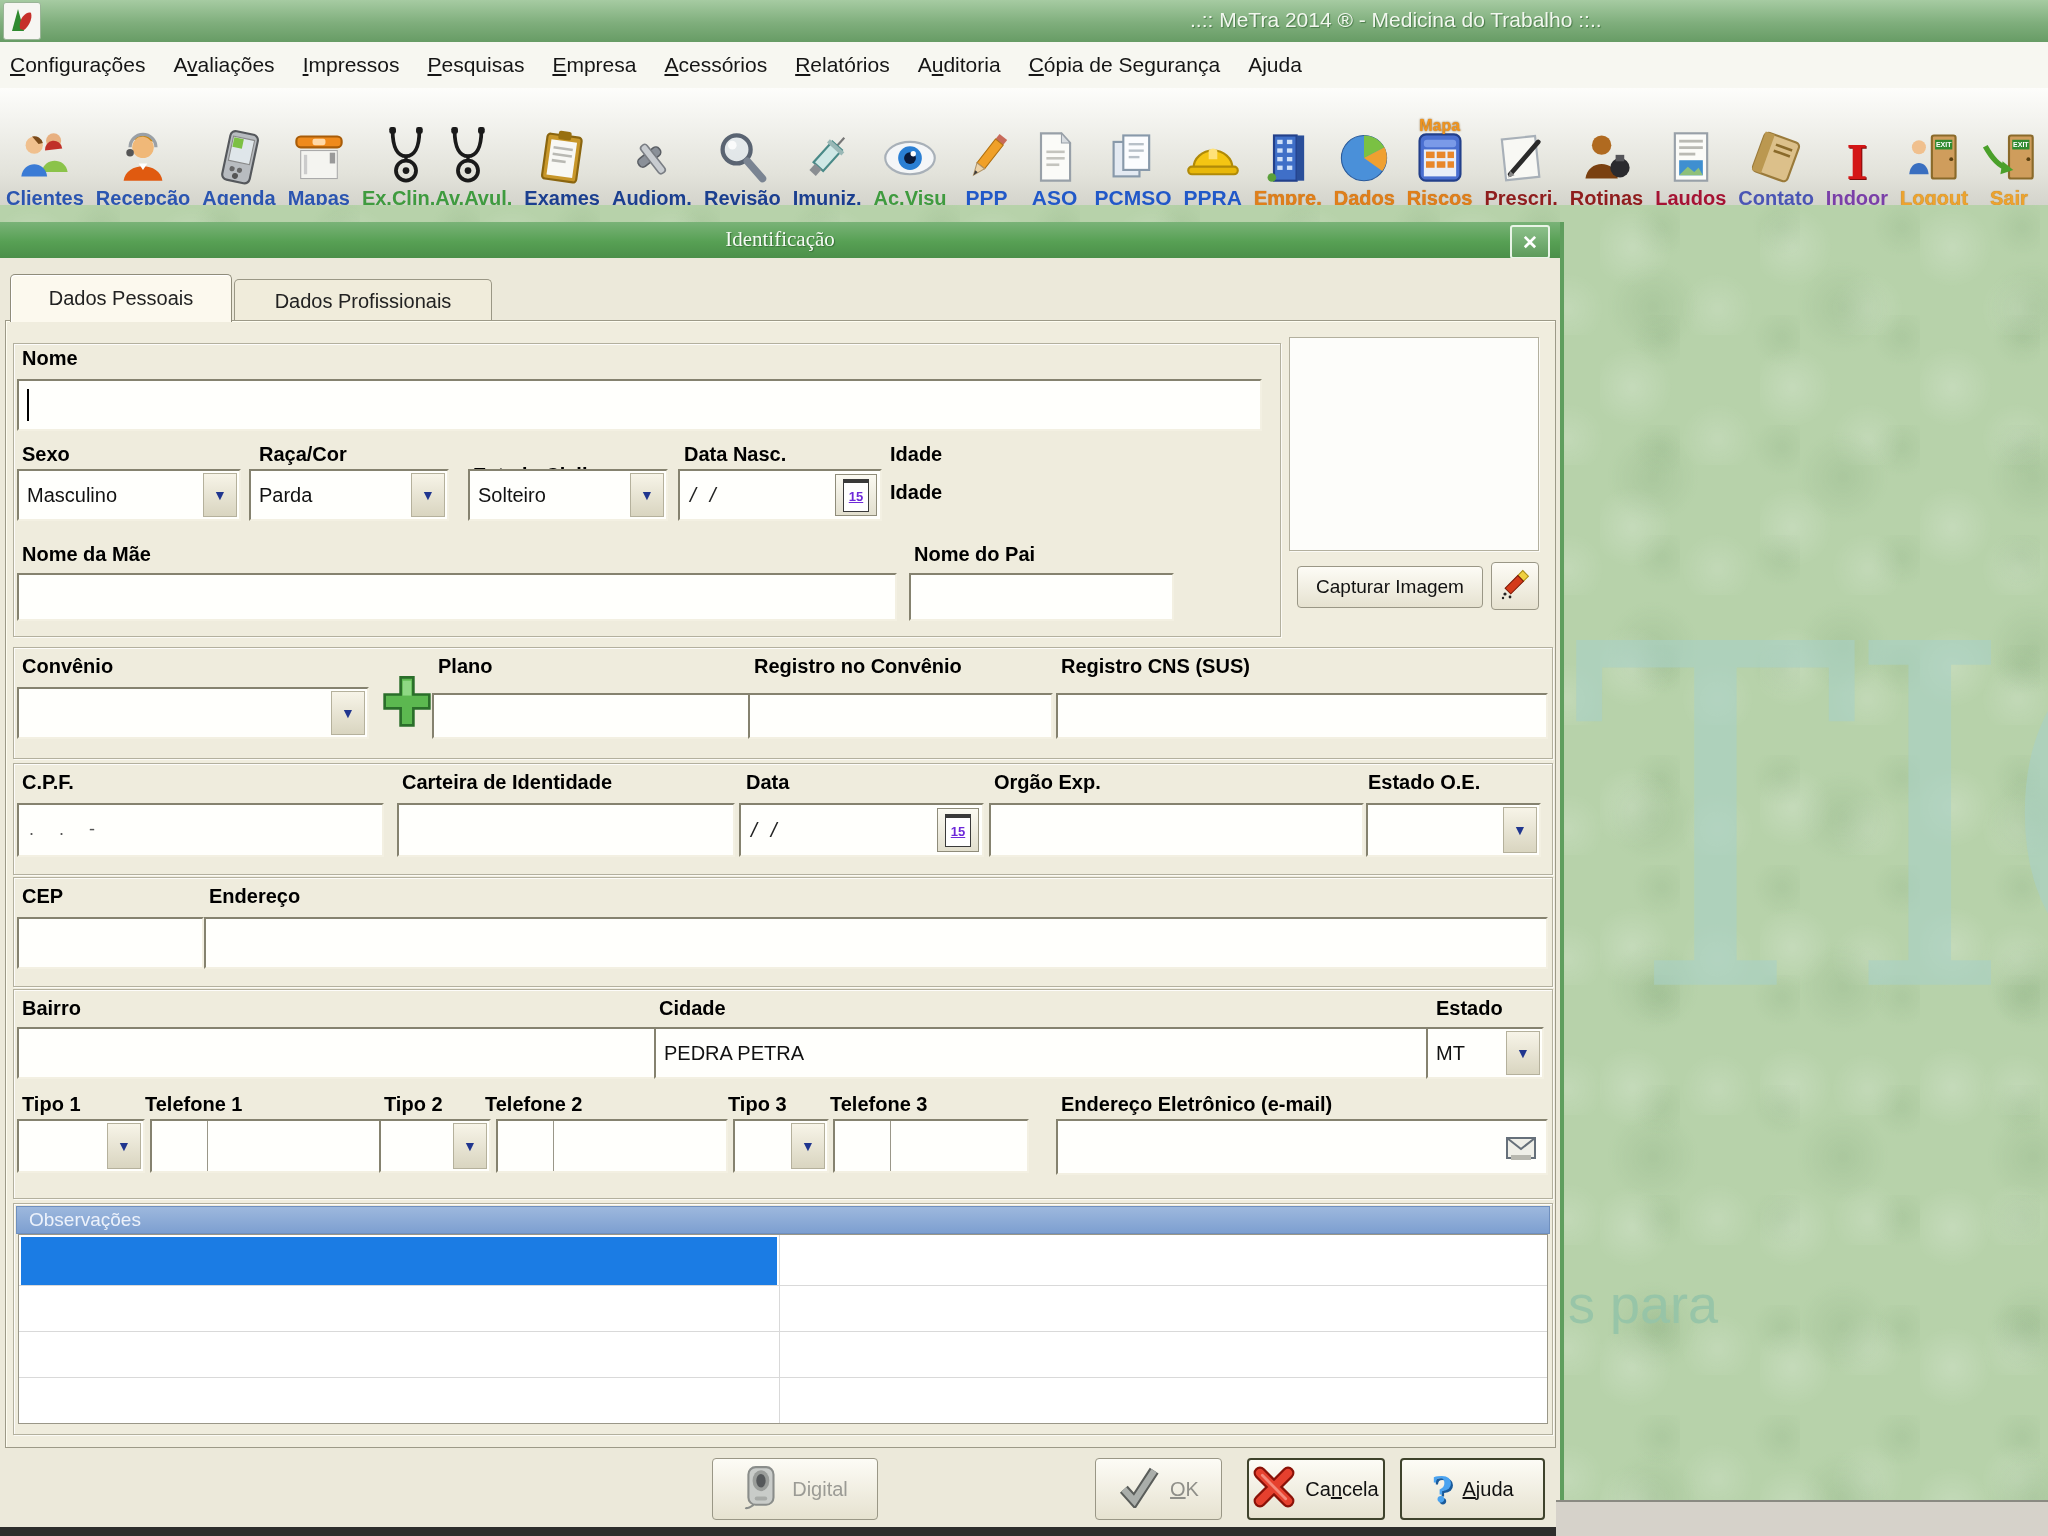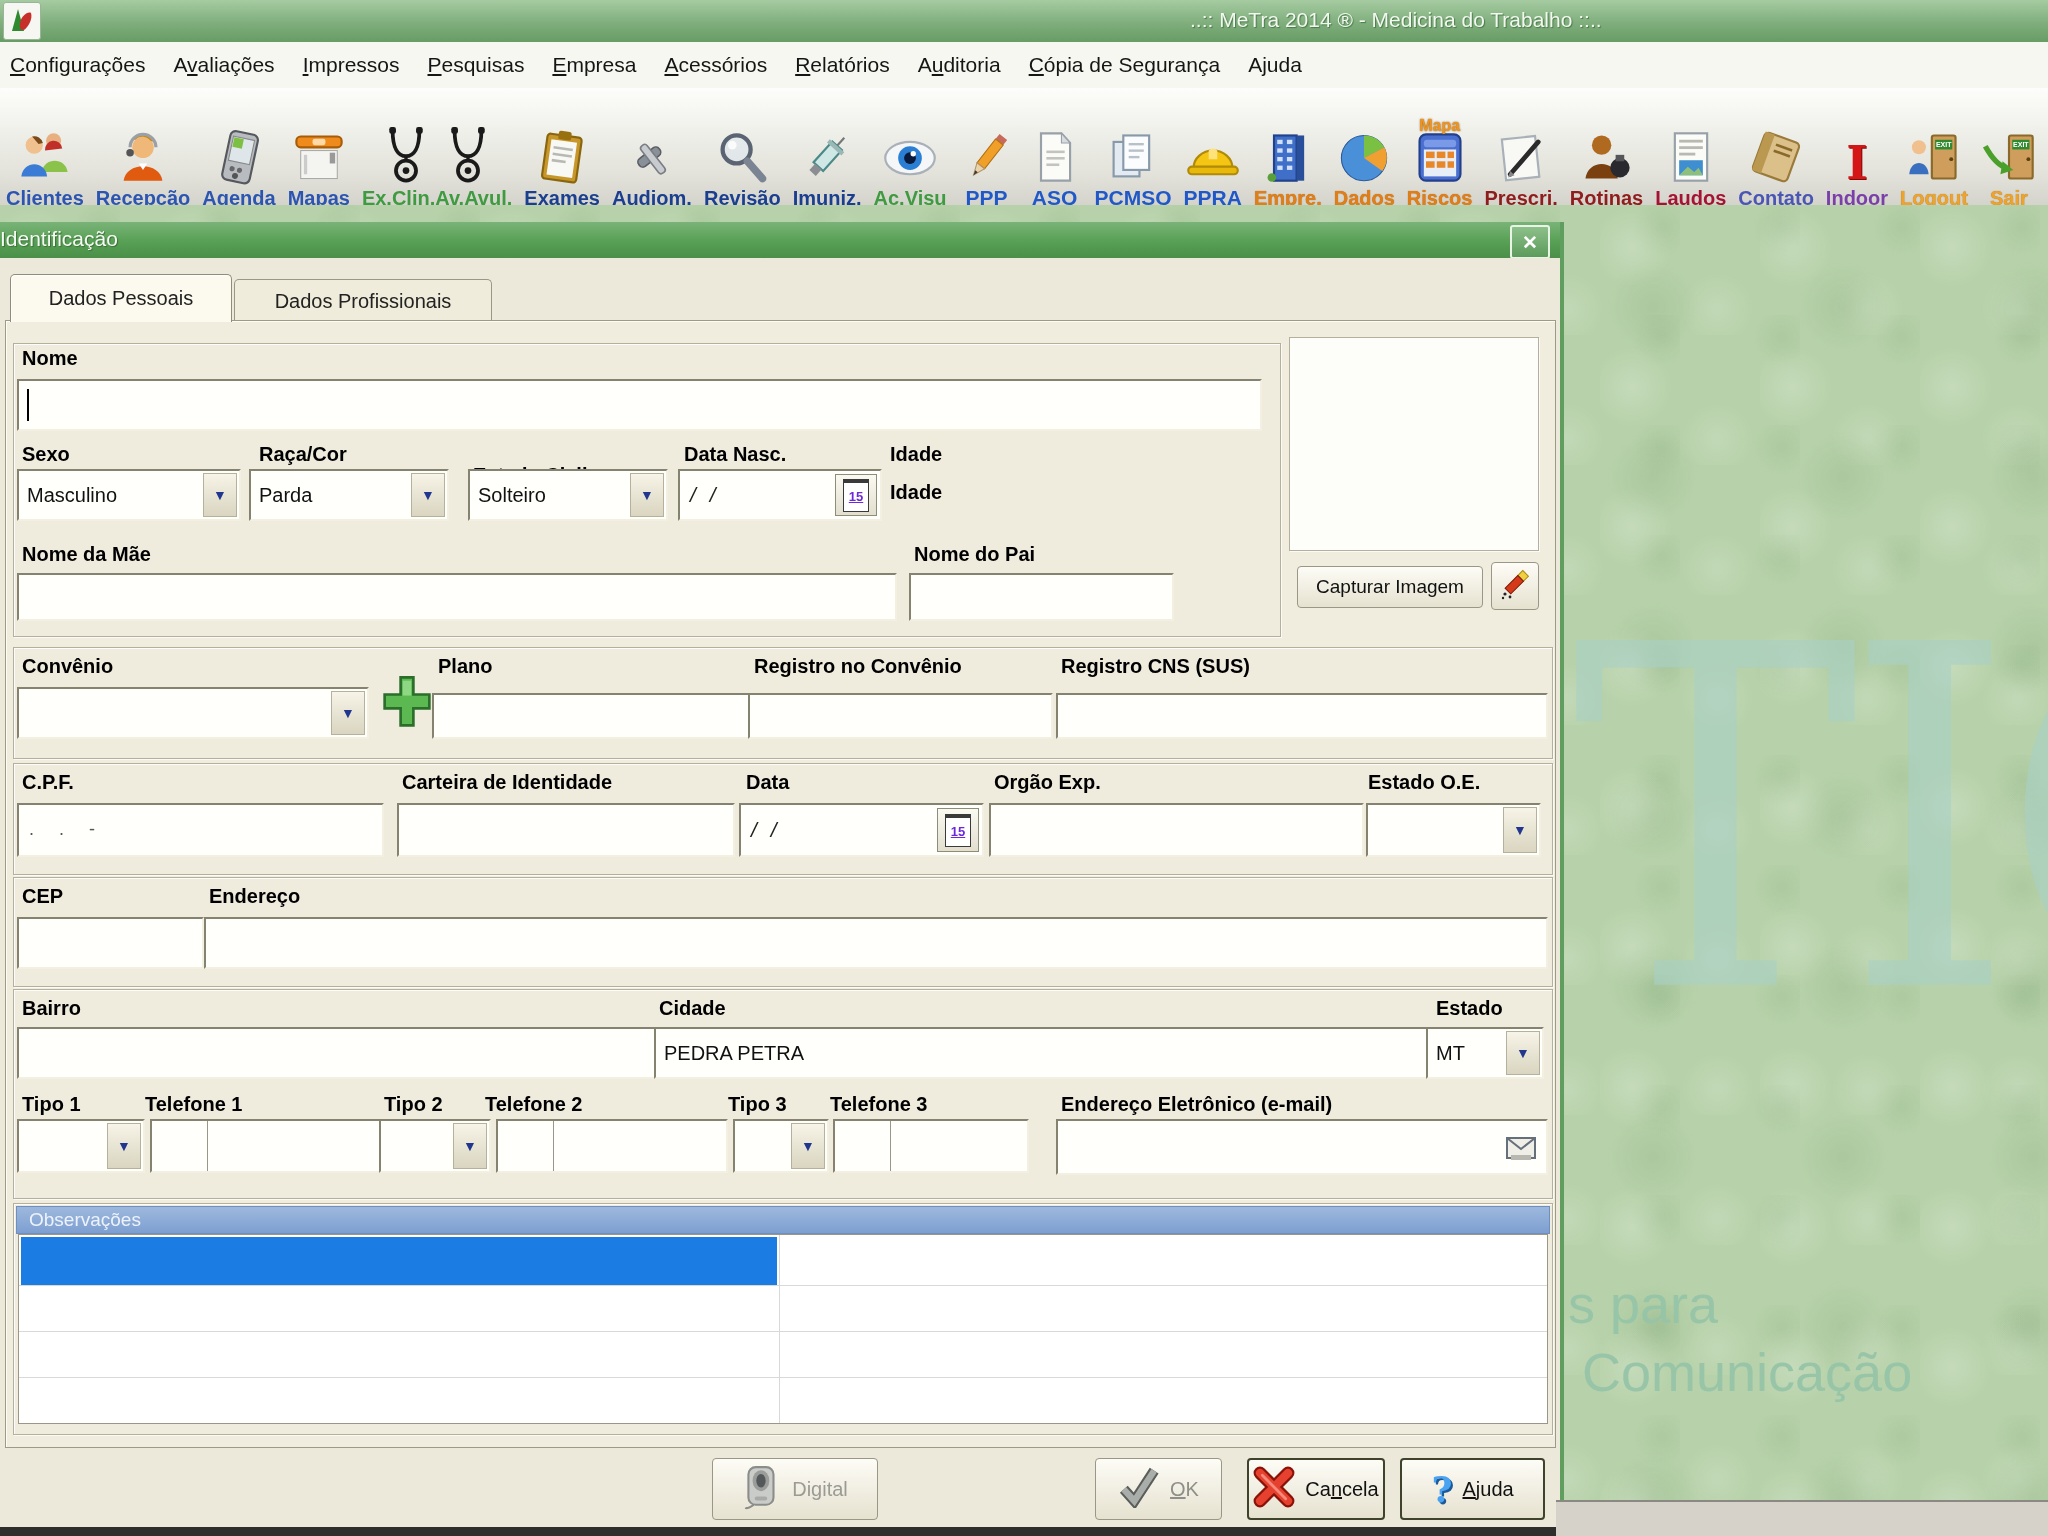--- a/index.html
+++ b/index.html
@@ -35,21 +35,21 @@
   #wm-logo{position:absolute;left:1572px;top:380px;font-family:"DejaVu Serif",serif;font-size:430px;line-height:1.1;
     color:rgba(168,208,198,.6);letter-spacing:-14px;transform:scaleY(1.1);white-space:nowrap;}
   .wm-line{position:absolute;font-size:54px;color:rgba(150,196,168,.95);white-space:nowrap;}
   #right-gray{position:absolute;left:1556px;top:1500px;width:492px;height:36px;background:#d6d2ca;border-top:2px solid #8a8a82;}
   #bottom-strip{position:absolute;left:0;top:1527px;width:1564px;height:9px;background:#2e2e2c;}
   
   #dialog{position:absolute;left:0;top:222px;width:1560px;height:1308px;
     border-right:4px solid #5f9e5e;border-bottom:3px solid #54924f;box-sizing:content-box;background:#ece9da;}
   #dlg-titlebar{position:absolute;left:0;top:0;width:1560px;height:36px;
     background:linear-gradient(180deg,#7ab378,#57a054 55%,#4b8f49);}
-  #dlg-title{position:absolute;left:0;top:5px;width:1560px;color:#f6faf4;font-size:21px;text-shadow:1px 1px 1px #3a6f38;}
+  #dlg-title{position:absolute;left:0;top:5px;width:1560px;text-align:center;color:#f6faf4;font-size:21px;text-shadow:1px 1px 1px #3a6f38;font-family:Liberation Serif, serif;}
   #dlg-close{position:absolute;right:10px;top:3px;width:36px;height:30px;background:linear-gradient(180deg,#8cc08a,#5d9b5b);
     border:2px solid #e9f4e7;border-radius:3px;color:#fff;font-size:19px;font-weight:bold;display:flex;align-items:center;justify-content:center;cursor:pointer;}
   #dlg-body{position:absolute;left:0;top:36px;width:1560px;height:1272px;background:#ece9da;}
   
   .tab{position:absolute;font-size:20px;color:#222;display:flex;align-items:center;justify-content:center;box-sizing:border-box;}
   #tab1{left:10px;top:16px;width:222px;height:48px;background:#fcf9ee;z-index:3;
     border:1px solid #8f8c7a;border-bottom:none;border-radius:5px 5px 0 0;box-shadow:inset 1px 1px 0 #fff;}
   #tab2{left:234px;top:21px;width:258px;height:43px;background:#f0ecdb;z-index:1;
     border:1px solid #9a9785;border-bottom:none;border-radius:5px 5px 0 0;}
   #page{position:absolute;left:5px;top:62px;width:1551px;height:1128px;background:#f0edde;z-index:2;
@@ -423,21 +423,20 @@
               <polygon points="20,30 30,38 18,42" fill="#4aa02a"></polygon>
             </svg></span>
         </div>
       <span class="tlabel c-gold">Sair</span>
     </div>
   </div>
 
   <div id="desktop">
     <span id="wm-logo">TIC</span>
     <span class="wm-line" style="left:1568px;top:1068px;">s para</span>
-    <span class="wm-line" style="left:1582px;top:1136px;">Comunicação</span>
   </div>
 
   <div id="dialog">
     <div id="dlg-titlebar">
       <span id="dlg-title">Identificação</span>
       <div id="dlg-close">✕</div>
     </div>
     <div id="dlg-body">
 
       <div id="tab1" class="tab">Dados Pessoais</div>

